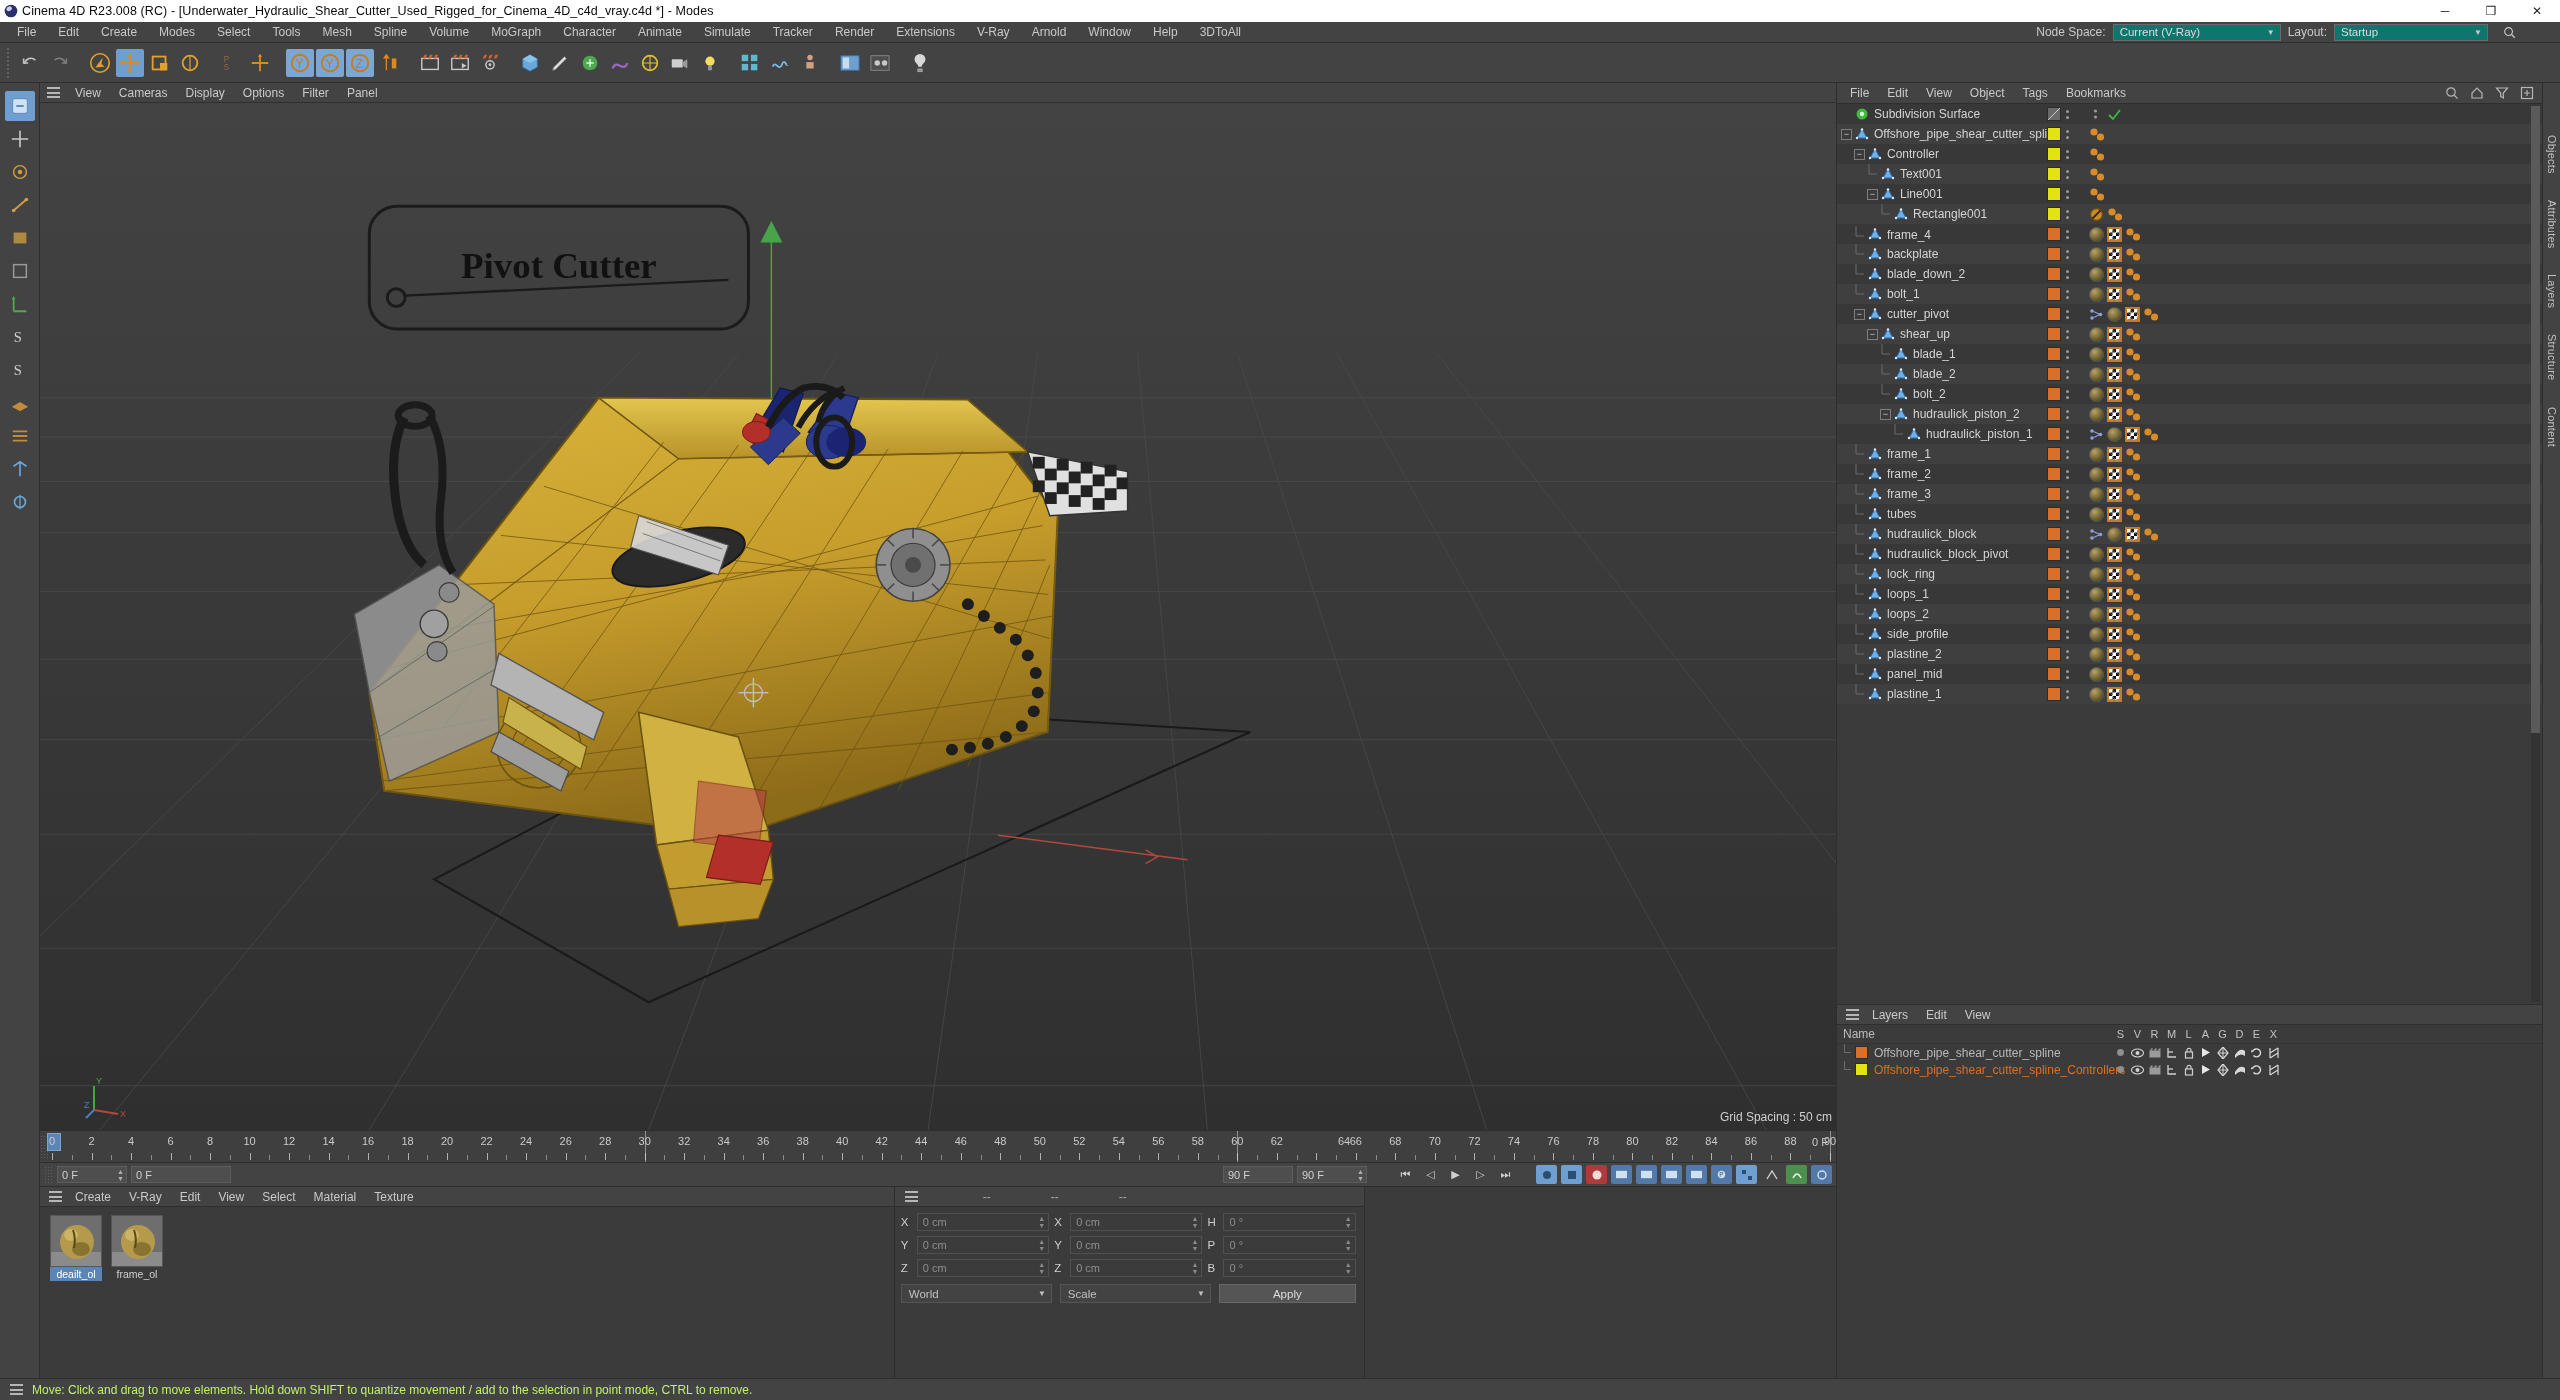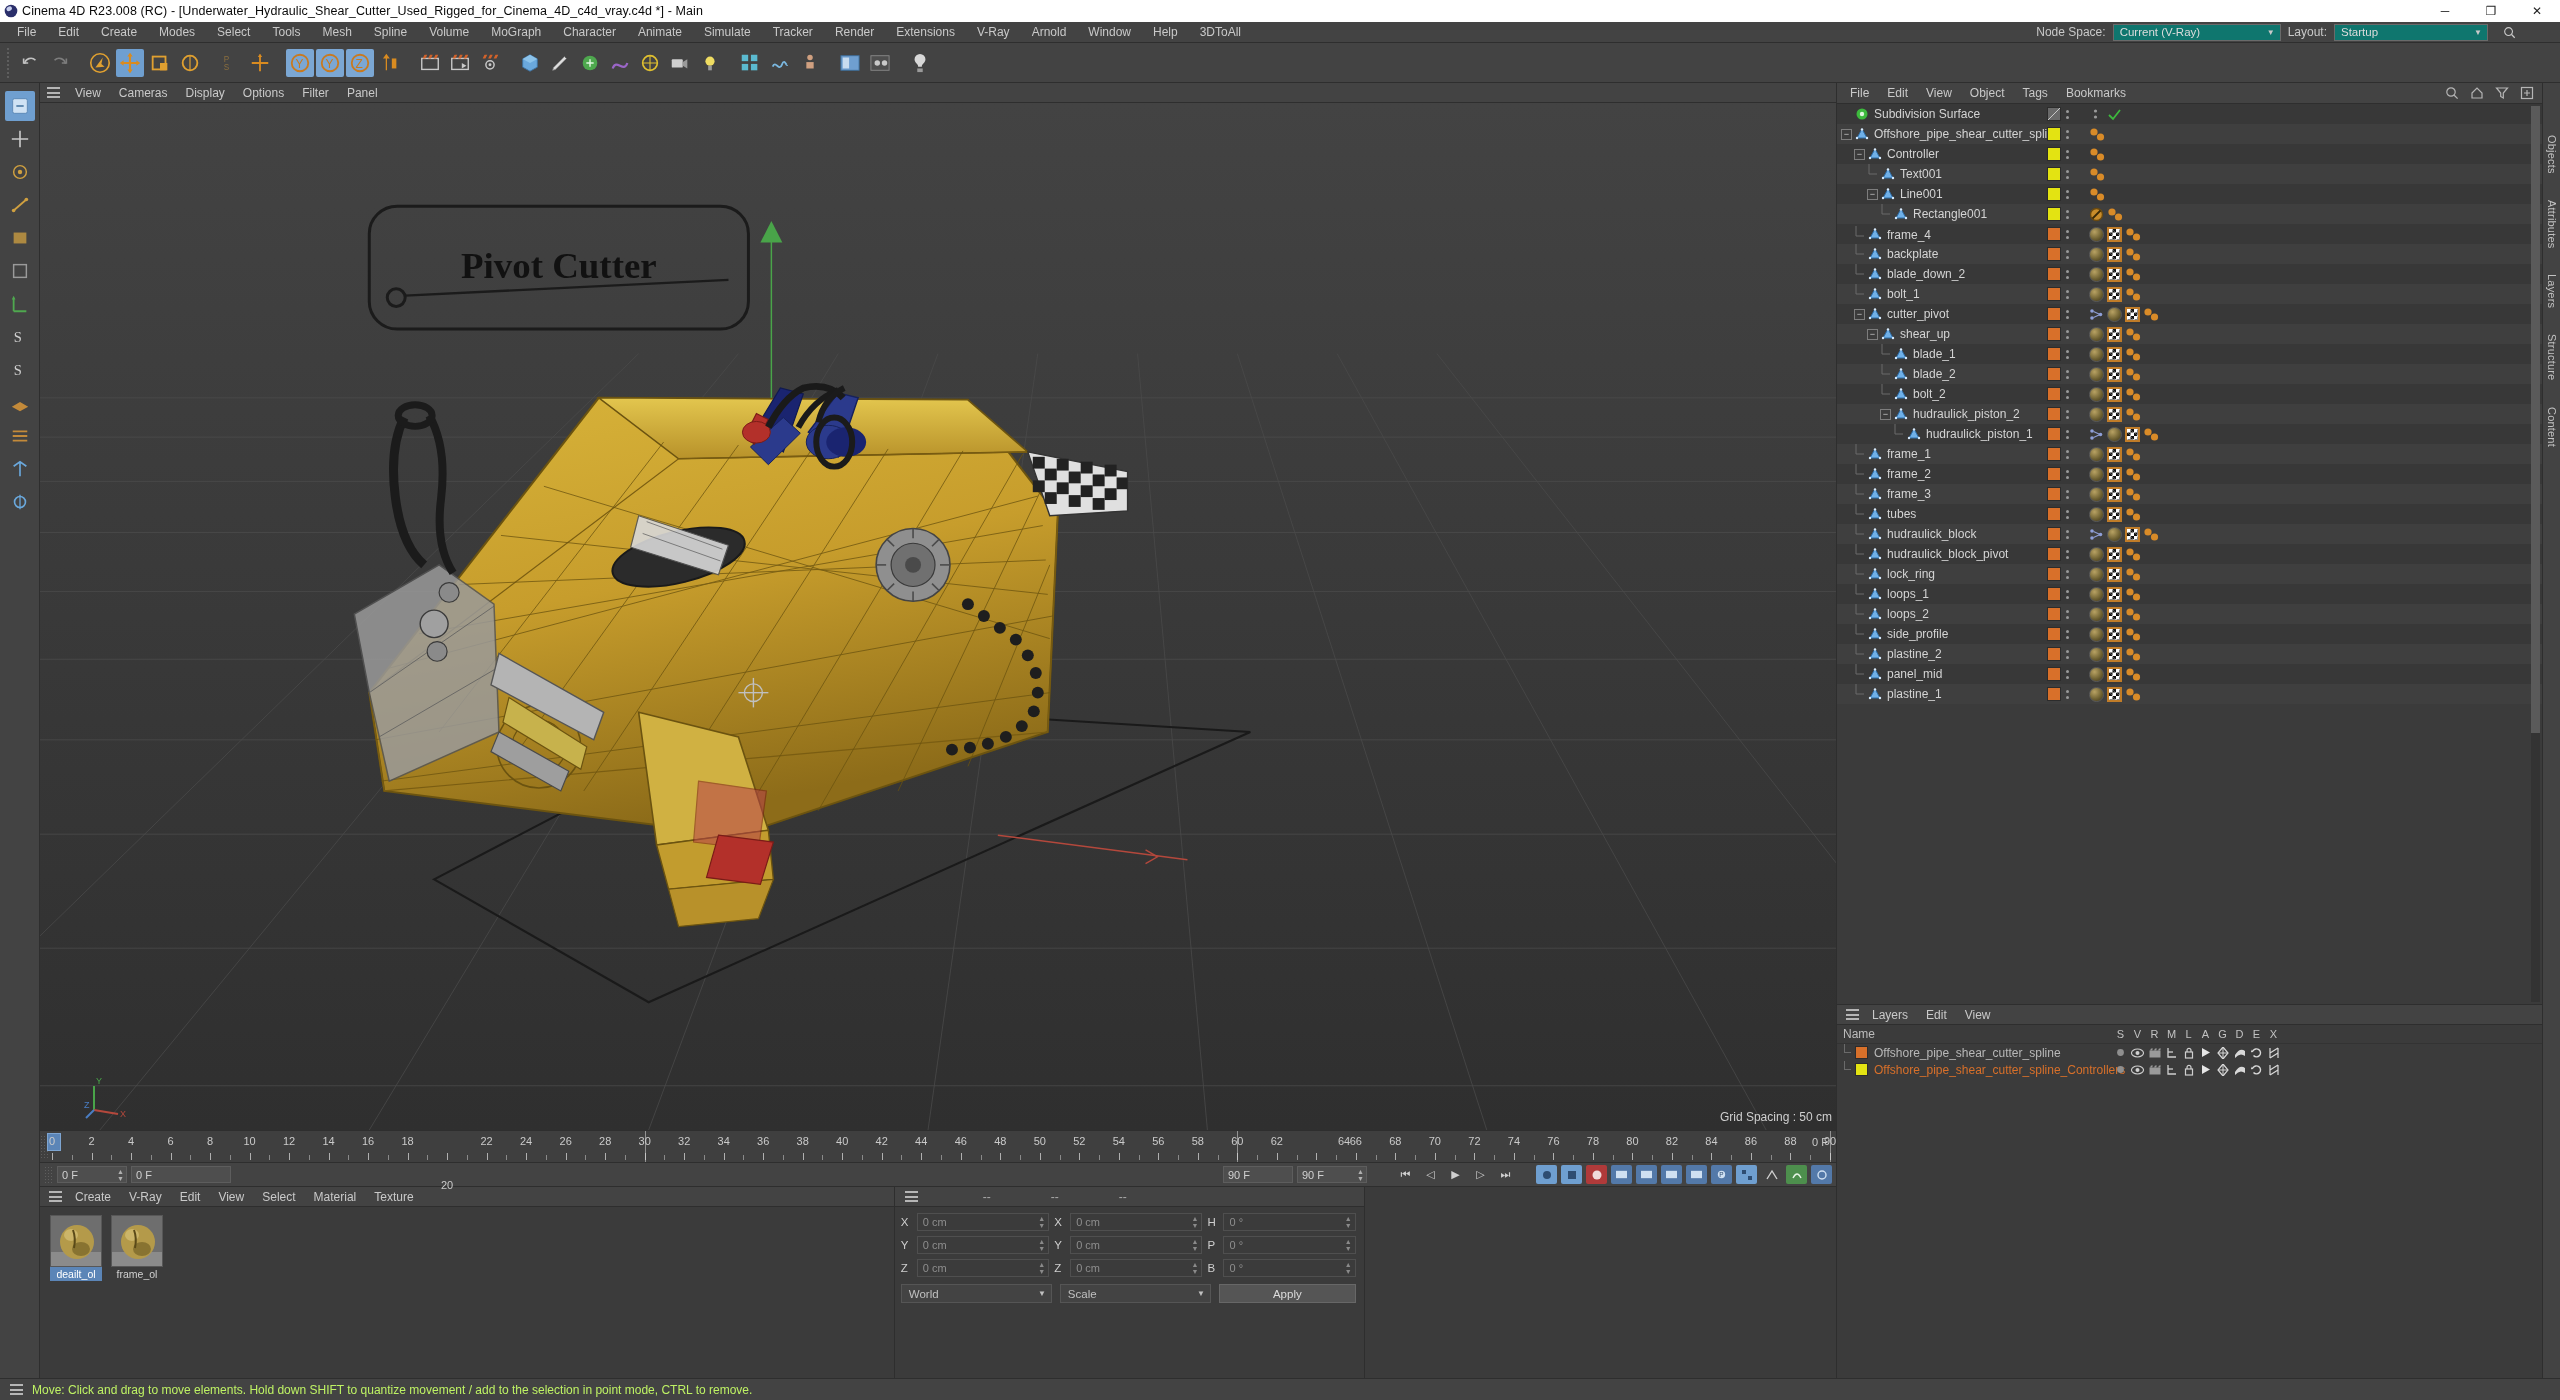--- a/index.html
+++ b/index.html
@@ -190,21 +190,21 @@
 
 <div class="app">
 
   <div class="titlebar">
     <div class="tb-icon">
       <svg width="14" height="14" viewBox="0 0 14 14">
           <circle cx="7" cy="7" r="6.3" fill="#2b2f6b"></circle>
           <ellipse cx="5.2" cy="4.7" rx="2.8" ry="2.2" fill="#c8d0ee" transform="rotate(-25 5.2 4.7)"></ellipse>
         </svg>
     </div>
-    <div class="tb-title">Cinema 4D R23.008 (RC) - [Underwater_Hydraulic_Shear_Cutter_Used_Rigged_for_Cinema_4D_c4d_vray.c4d *] - Main</div>
+    <div class="tb-title">Cinema 4D R23.008 (RC) - [Underwater_Hydraulic_Shear_Cutter_Used_Rigged_for_Cinema_4D_c4d_vray.c4d *] - Modes</div>
     <div class="tb-btns">
       <div>─</div>
       <div>❐</div>
       <div>✕</div>
     </div>
   </div>
 
   <div class="menubar">
     <div id="menuItems" style="display:flex">
         <div class="mi">File</div>
@@ -774,21 +774,21 @@
             <div class="tl-tick" style="left: 268.822px;"></div>
             <div class="tl-num" style="left: 288.578px;">14</div>
             <div class="tl-tick maj" style="left: 288.578px;"></div>
             <div class="tl-tick" style="left: 308.333px;"></div>
             <div class="tl-num" style="left: 328.089px;">16</div>
             <div class="tl-tick maj" style="left: 328.089px;"></div>
             <div class="tl-tick" style="left: 347.844px;"></div>
             <div class="tl-num" style="left: 367.6px;">18</div>
             <div class="tl-tick maj" style="left: 367.6px;"></div>
             <div class="tl-tick" style="left: 387.356px;"></div>
-            <div class="tl-num" style="left: 407.111px; margin-top: 44px;">20</div>
+            <div class="tl-num" style="left: 407.111px;">20</div>
             <div class="tl-tick maj" style="left: 407.111px;"></div>
             <div class="tl-tick" style="left: 426.867px;"></div>
             <div class="tl-num" style="left: 446.622px;">22</div>
             <div class="tl-tick maj" style="left: 446.622px;"></div>
             <div class="tl-tick" style="left: 466.378px;"></div>
             <div class="tl-num" style="left: 486.133px;">24</div>
             <div class="tl-tick maj" style="left: 486.133px;"></div>
             <div class="tl-tick" style="left: 505.889px;"></div>
             <div class="tl-num" style="left: 525.644px;">26</div>
             <div class="tl-tick maj" style="left: 525.644px;"></div>

